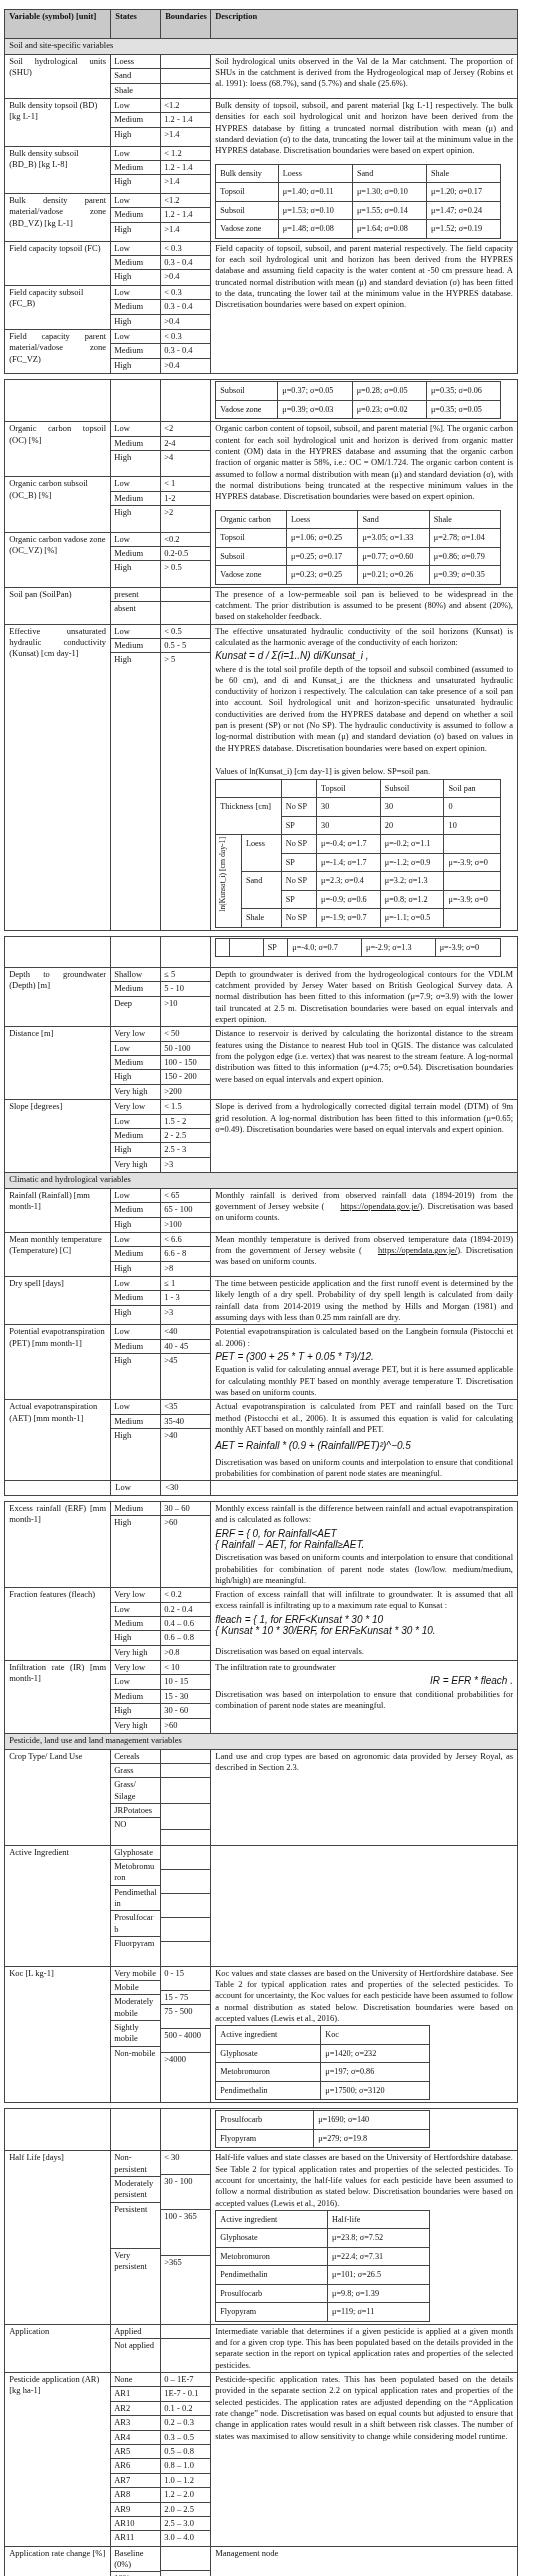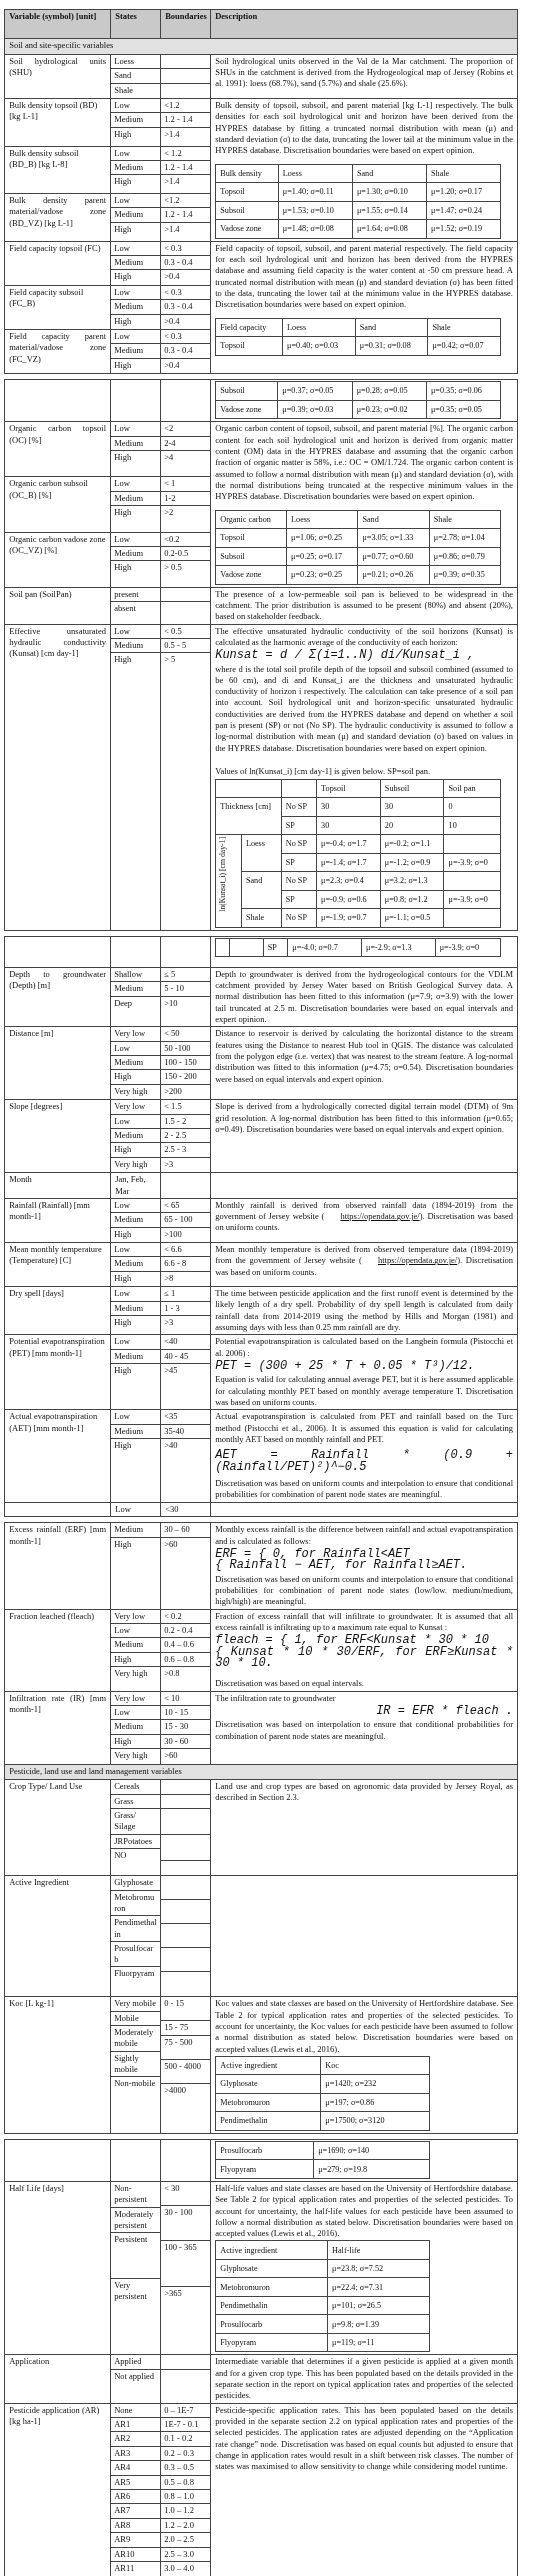--- a/index.html
+++ b/index.html
@@ -15,21 +15,21 @@
   th.hdr { background: #c9c9c9; font-weight: bold; text-align: left; height: 29px; }
   td.section { background: #e1e1e1; font-weight: normal; height: 15.5px; }
   .var { text-align: left; }
   .justify { text-align: justify; }
   .states { padding: 0 !important; }
   .states .st { border-bottom: 0.8px solid #444; min-height: 14.4px; padding: 1px 3.1px; }
   .states .st:last-child { border-bottom: none; }
   .inner { border-collapse: collapse; margin: 7.2px 0 1px 0; width: 96%; }
   .inner td { border: 0.5px solid #444; padding: 3.1px 4.1px; height: 18.5px; vertical-align: top; font-size: 8.2px; }
   .inner.half { width: 72%; }
-  .eq { font-style: italic; font-family: Liberation Mono, monospace; font-size: 12px; margin: 2.1px 0 2.1px 0; }
+  .eq { font-style: italic; font-family: Liberation Sans, sans-serif; font-size: 10px; margin: 2.1px 0 2.1px 0; }
   .eq-center { text-align: right; }
   .rot { writing-mode: vertical-rl; transform: rotate(180deg); text-align: center; font-size: 7.7px; }
   u { text-decoration: underline; margin-left: 16px; }
 </style>
 </head>
 <body>
 
 <div class="page">
 
 <table class="block">
@@ -143,36 +143,20 @@
       <div class="st">Medium</div>
       <div class="st">High</div>
     </td>
     <td class="states">
       <div class="st">&lt; 0.3</div>
       <div class="st">0.3 - 0.4</div>
       <div class="st">&gt;0.4</div>
     </td>
     <td rowspan="3" class="justify">
       <div>Field capacity of topsoil, subsoil, and parent material respectively. The field capacity for each soil hydrological unit and horizon has been derived from the HYPRES database and assuming field capacity is the water content at -50 cm pressure head. A truncated normal distribution with mean (μ) and standard deviation (σ) has been fitted to the data, truncating the lower tail at the minimum value in the HYPRES database. Discretisation boundaries were based on expert opinion.</div>
-      <table class="inner">
-        <tbody>
-                <tr>
-                  <td>Field capacity</td>
-                  <td>Loess</td>
-                  <td>Sand</td>
-                  <td>Shale</td>
-                </tr>
-        <tr>
-                  <td>Topsoil</td>
-                  <td>μ=0.40; σ=0.03</td>
-                  <td>μ=0.31; σ=0.08</td>
-                  <td>μ=0.42; σ=0.07</td>
-                </tr>
-      </tbody>
-            </table>
     </td>
   </tr>
   <tr>
     <td class="var">Field capacity subsoil (FC_B)</td>
     <td class="states">
       <div class="st">Low</div>
       <div class="st">Medium</div>
       <div class="st">High</div>
     </td>
     <td class="states">
@@ -469,27 +453,24 @@
     <td class="states">
       <div class="st">&lt; 1.5</div>
       <div class="st">1.5 - 2</div>
       <div class="st">2 - 2.5</div>
       <div class="st">2.5 - 3</div>
       <div class="st">&gt;3</div>
     </td>
     <td class="justify">Slope is derived from a hydrologically corrected digital terrain model (DTM) of 9m grid resolution. A log-normal distribution has been fitted to this information (μ=0.65; σ=0.49). Discretisation boundaries were based on equal intervals and expert opinion.</td>
   </tr>
 
-
-  <tr>
-    <td class="var">Month</td>
-    <td>Jan, Feb, Mar</td>
-    <td></td>
-    <td></td>
-  </tr>
+  <tr>
+          <td colspan="4" class="section">Climatic and hydrological variables</td>
+        </tr>
+
 
   <tr>
     <td class="var">Rainfall (Rainfall) [mm month-1]</td>
     <td class="states">
       <div class="st">Low</div>
       <div class="st">Medium</div>
       <div class="st">High</div>
     </td>
     <td class="states">
       <div class="st">&lt; 65</div>
@@ -597,21 +578,21 @@
     </td>
     <td class="justify">
       <div>Monthly excess rainfall is the difference between rainfall and actual evapotranspiration and is calculated as follows:</div>
       <div class="eq">ERF = { 0,   for Rainfall&lt;AET</div>
       <div class="eq" style="margin-top:-2.1px">      { Rainfall − AET,   for Rainfall≥AET.</div>
       <div>Discretisation was based on uniform counts and interpolation to ensure that conditional probabilities for combination of parent node states (low/low. medium/medium, high/high) are meaningful.</div>
     </td>
   </tr>
 
   <tr>
-    <td class="var">Fraction leached (fleach)</td>
+    <td class="var">Fraction features (fleach)</td>
     <td class="states">
       <div class="st">Very low</div>
       <div class="st">Low</div>
       <div class="st">Medium</div>
       <div class="st">High</div>
       <div class="st">Very high</div>
     </td>
     <td class="states">
       <div class="st">&lt; 0.2</div>
       <div class="st">0.2 - 0.4</div>

